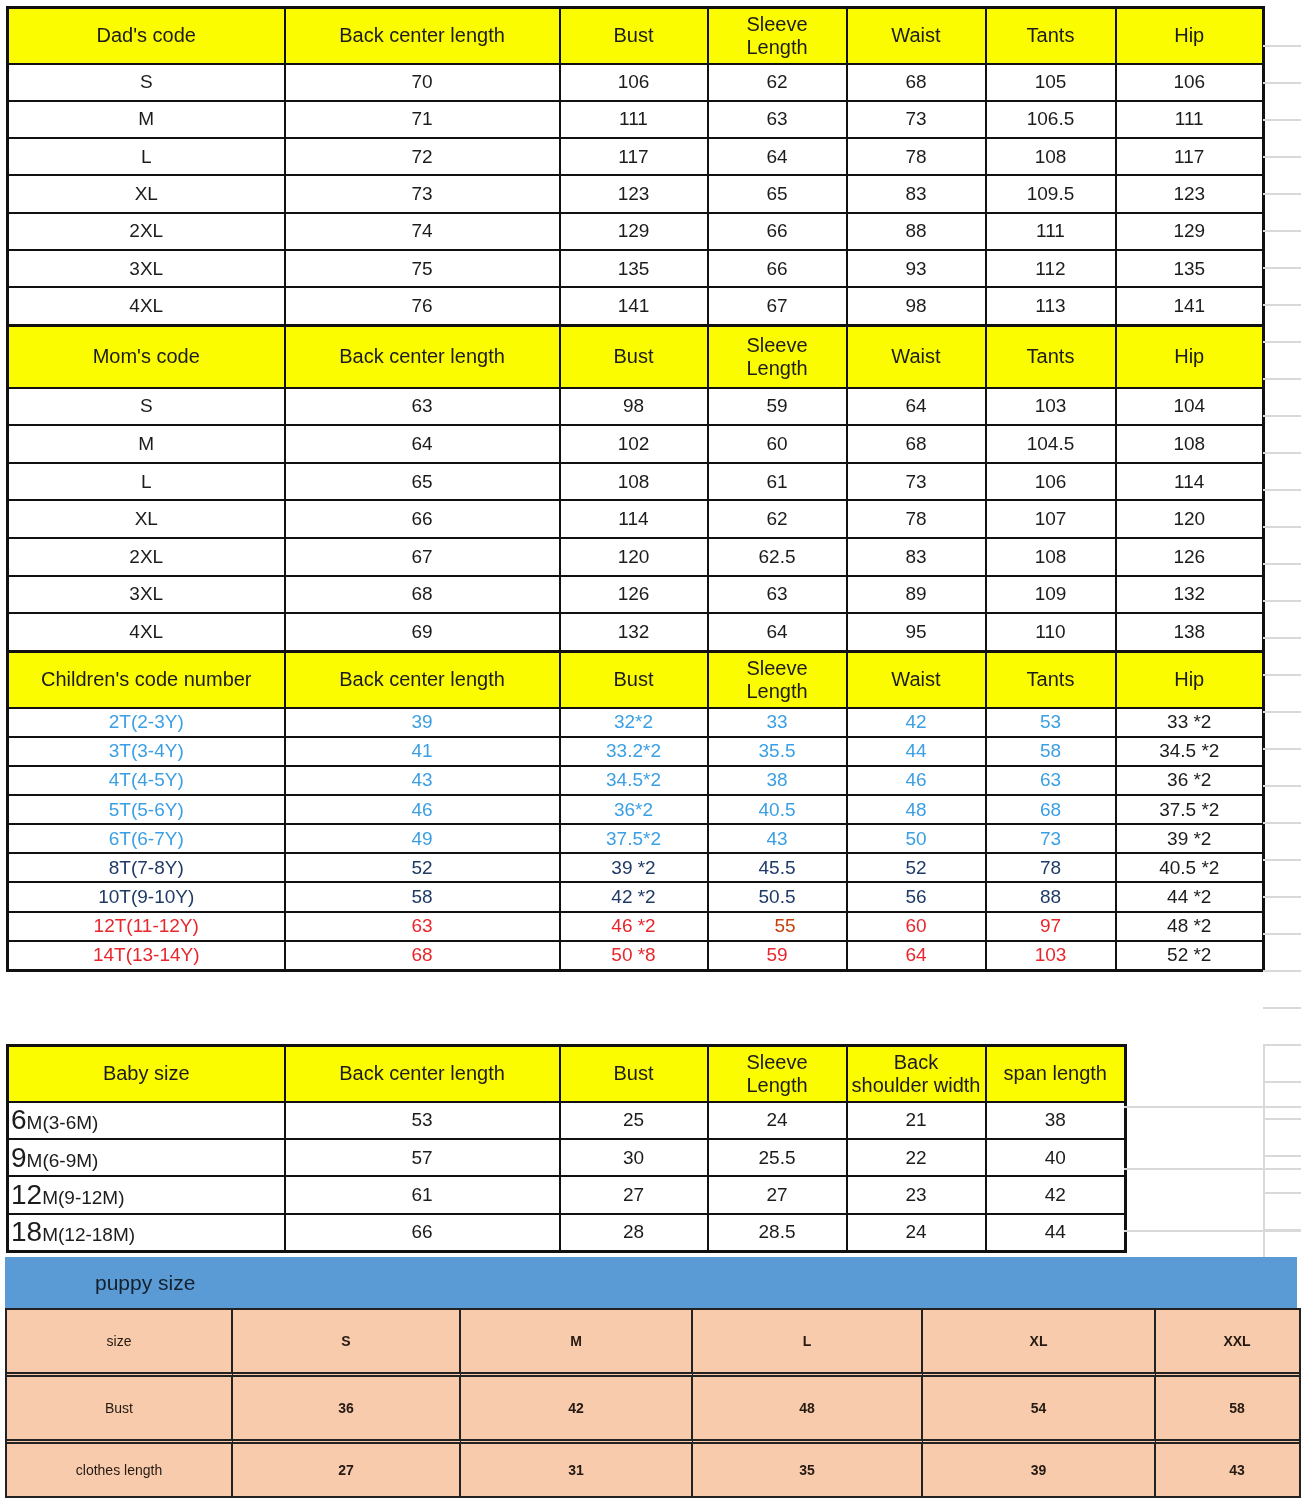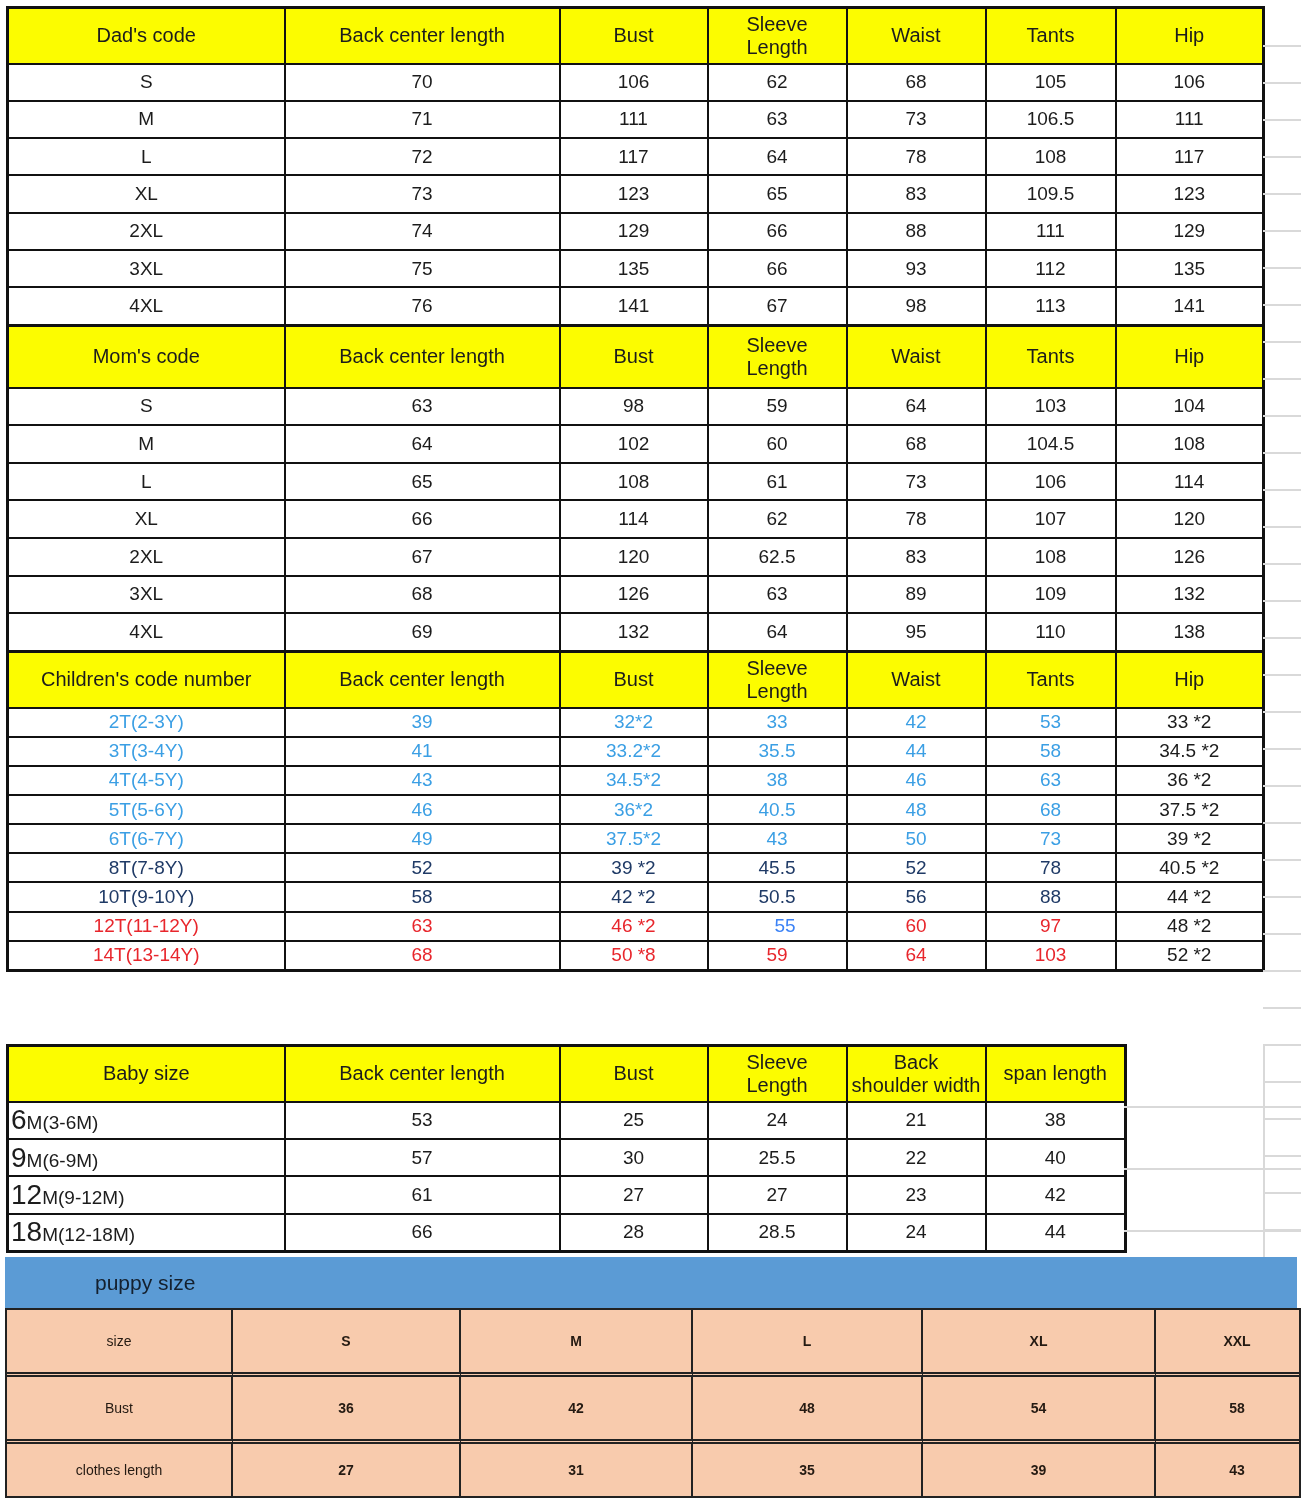--- a/index.html
+++ b/index.html
@@ -298,21 +298,21 @@
           <td style="color: rgb(31, 58, 102); border-radius: 18px;">42 *2</td>
           <td style="color: rgb(31, 58, 102);">50.5</td>
           <td style="color: rgb(31, 58, 102);">56</td>
           <td style="color: rgb(31, 58, 102);">88</td>
           <td style="color: rgb(28, 28, 28);">44 *2</td>
         </tr>
         <tr>
           <td style="color: rgb(232, 38, 44);">12T(11-12Y)</td>
           <td style="color: rgb(232, 38, 44);">63</td>
           <td style="color: rgb(232, 38, 44);">46 *2</td>
-          <td style="color: #3b82f6; padding-left: 17px;">55</td>
+          <td style="color: #c2410c; padding-left: 17px;">55</td>
           <td style="color: rgb(232, 38, 44);">60</td>
           <td style="color: rgb(232, 38, 44);">97</td>
           <td style="color: rgb(28, 28, 28);">48 *2</td>
         </tr>
         <tr>
           <td style="color: rgb(232, 38, 44);">14T(13-14Y)</td>
           <td style="color: rgb(232, 38, 44);">68</td>
           <td style="color: rgb(232, 38, 44);">50 *8</td>
           <td style="color: rgb(232, 38, 44);">59</td>
           <td style="color: rgb(232, 38, 44);">64</td>

